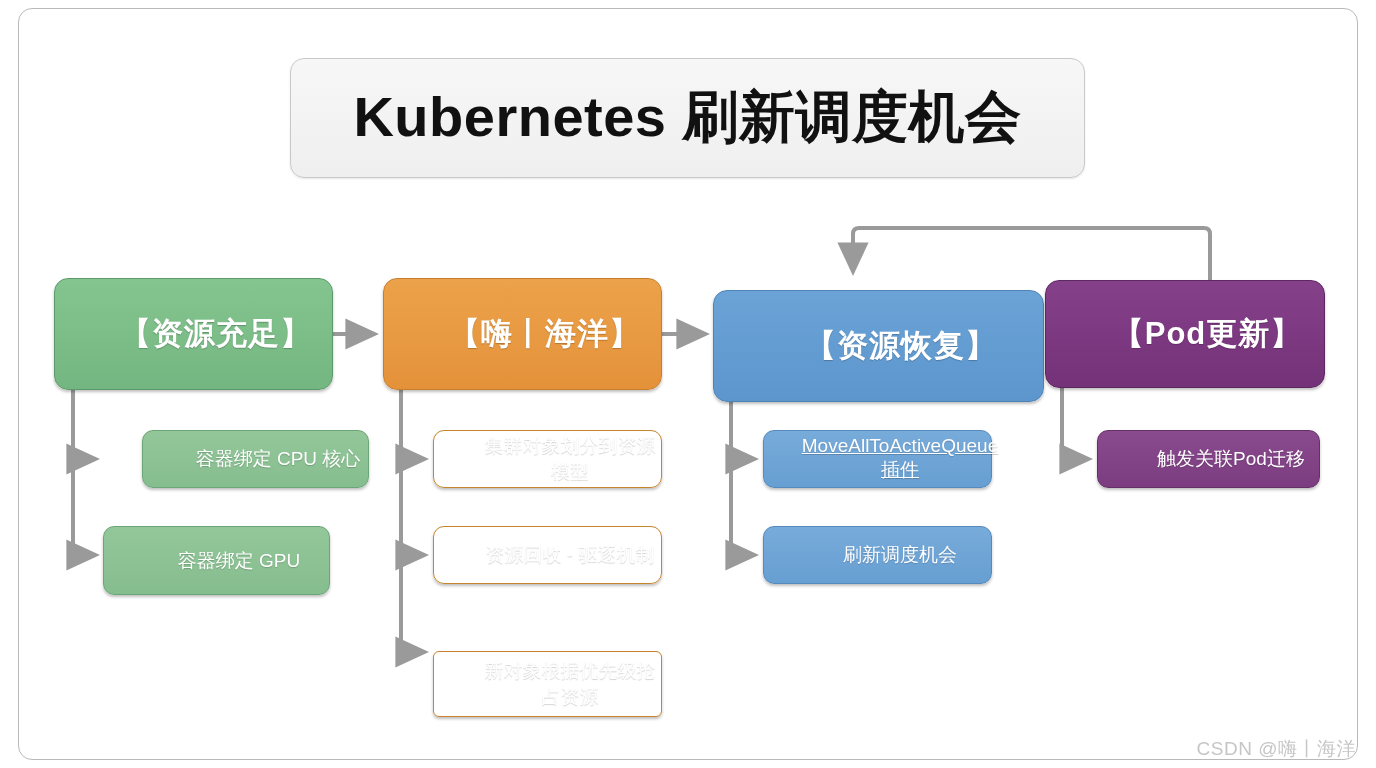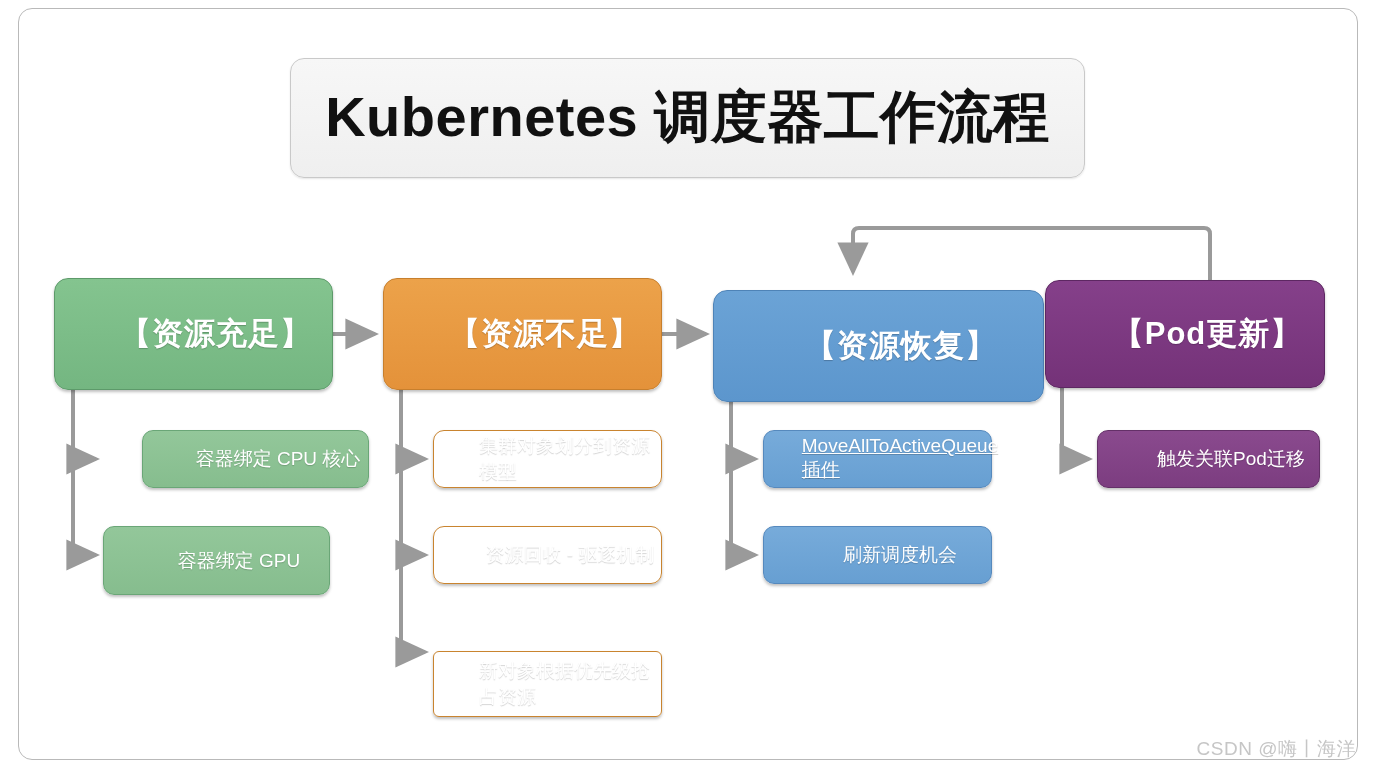--- a/index.html
+++ b/index.html
@@ -33,21 +33,21 @@
     letter-spacing:.5px;white-space:nowrap;
     font-family:"Liberation Sans","DejaVu Sans",sans-serif;
   }
 
   svg.wires{position:absolute;left:0;top:0;width:1376px;height:768px;pointer-events:none;}
 
   .node{
     position:absolute;box-sizing:border-box;
     border-radius:14px;
     display:flex;align-items:center;justify-content:center;
-    text-align:left;
+    text-align:center;
     color:#ffffff;
     font-family:"Liberation Sans","DejaVu Sans",sans-serif;
     box-shadow:0 2px 3px rgba(0,0,0,.25);
     padding-left:45px;
   }
   .node.main{
     font-size:31px;font-weight:bold;
     letter-spacing:1px;
     text-shadow:0 1px 1px rgba(0,0,0,.22);
   }
@@ -75,21 +75,21 @@
   }
 </style>
 </head>
 <body>
 
 <div id="stage">
 
   <div class="card"></div>
 
   <div class="title-box">
-    <span class="title-text">Kubernetes 调度器工作流程</span>
+    <span class="title-text">Kubernetes 刷新调度机会</span>
   </div>
 
   <svg class="wires" viewBox="0 0 1376 768">
     <defs>
       <marker id="ah" markerWidth="9" markerHeight="9" refX="7.4" refY="4.5" orient="auto" markerUnits="strokeWidth">
         <path d="M0,0.6 L8.4,4.5 L0,8.4 z" fill="#9a9a9a"></path>
       </marker>
     </defs>
     <g fill="none" stroke="#9a9a9a" stroke-width="4" stroke-linecap="butt" stroke-linejoin="round">
 
@@ -121,21 +121,21 @@
     <span>【资源充足】</span>
   </div>
   <div class="node sub g-sub" style="left:103px;top:430px;width:227px;height:58px;margin-left:39px;">
     <span>容器绑定 CPU 核心</span>
   </div>
   <div class="node sub g-sub" style="left:103px;top:526px;width:227px;height:69px;">
     <span>容器绑定 GPU</span>
   </div>
 
   <div class="node main o-main" style="left:383px;top:278px;width:279px;height:112px;">
-    <span>【资源不足】</span>
+    <span>【嗨丨海洋】</span>
   </div>
   <div class="node sub o-sub" style="left:433px;top:430px;width:229px;height:58px;">
     <span>集群对象划分到资源模型</span>
   </div>
   <div class="node sub o-sub" style="left:433px;top:526px;width:229px;height:58px;">
     <span>资源回收 - 驱逐机制</span>
   </div>
   <div class="node sub o-sub" style="left:433px;top:651px;width:229px;height:66px;border-radius:6px;">
     <span>新对象根据优先级抢占资源</span>
   </div>

